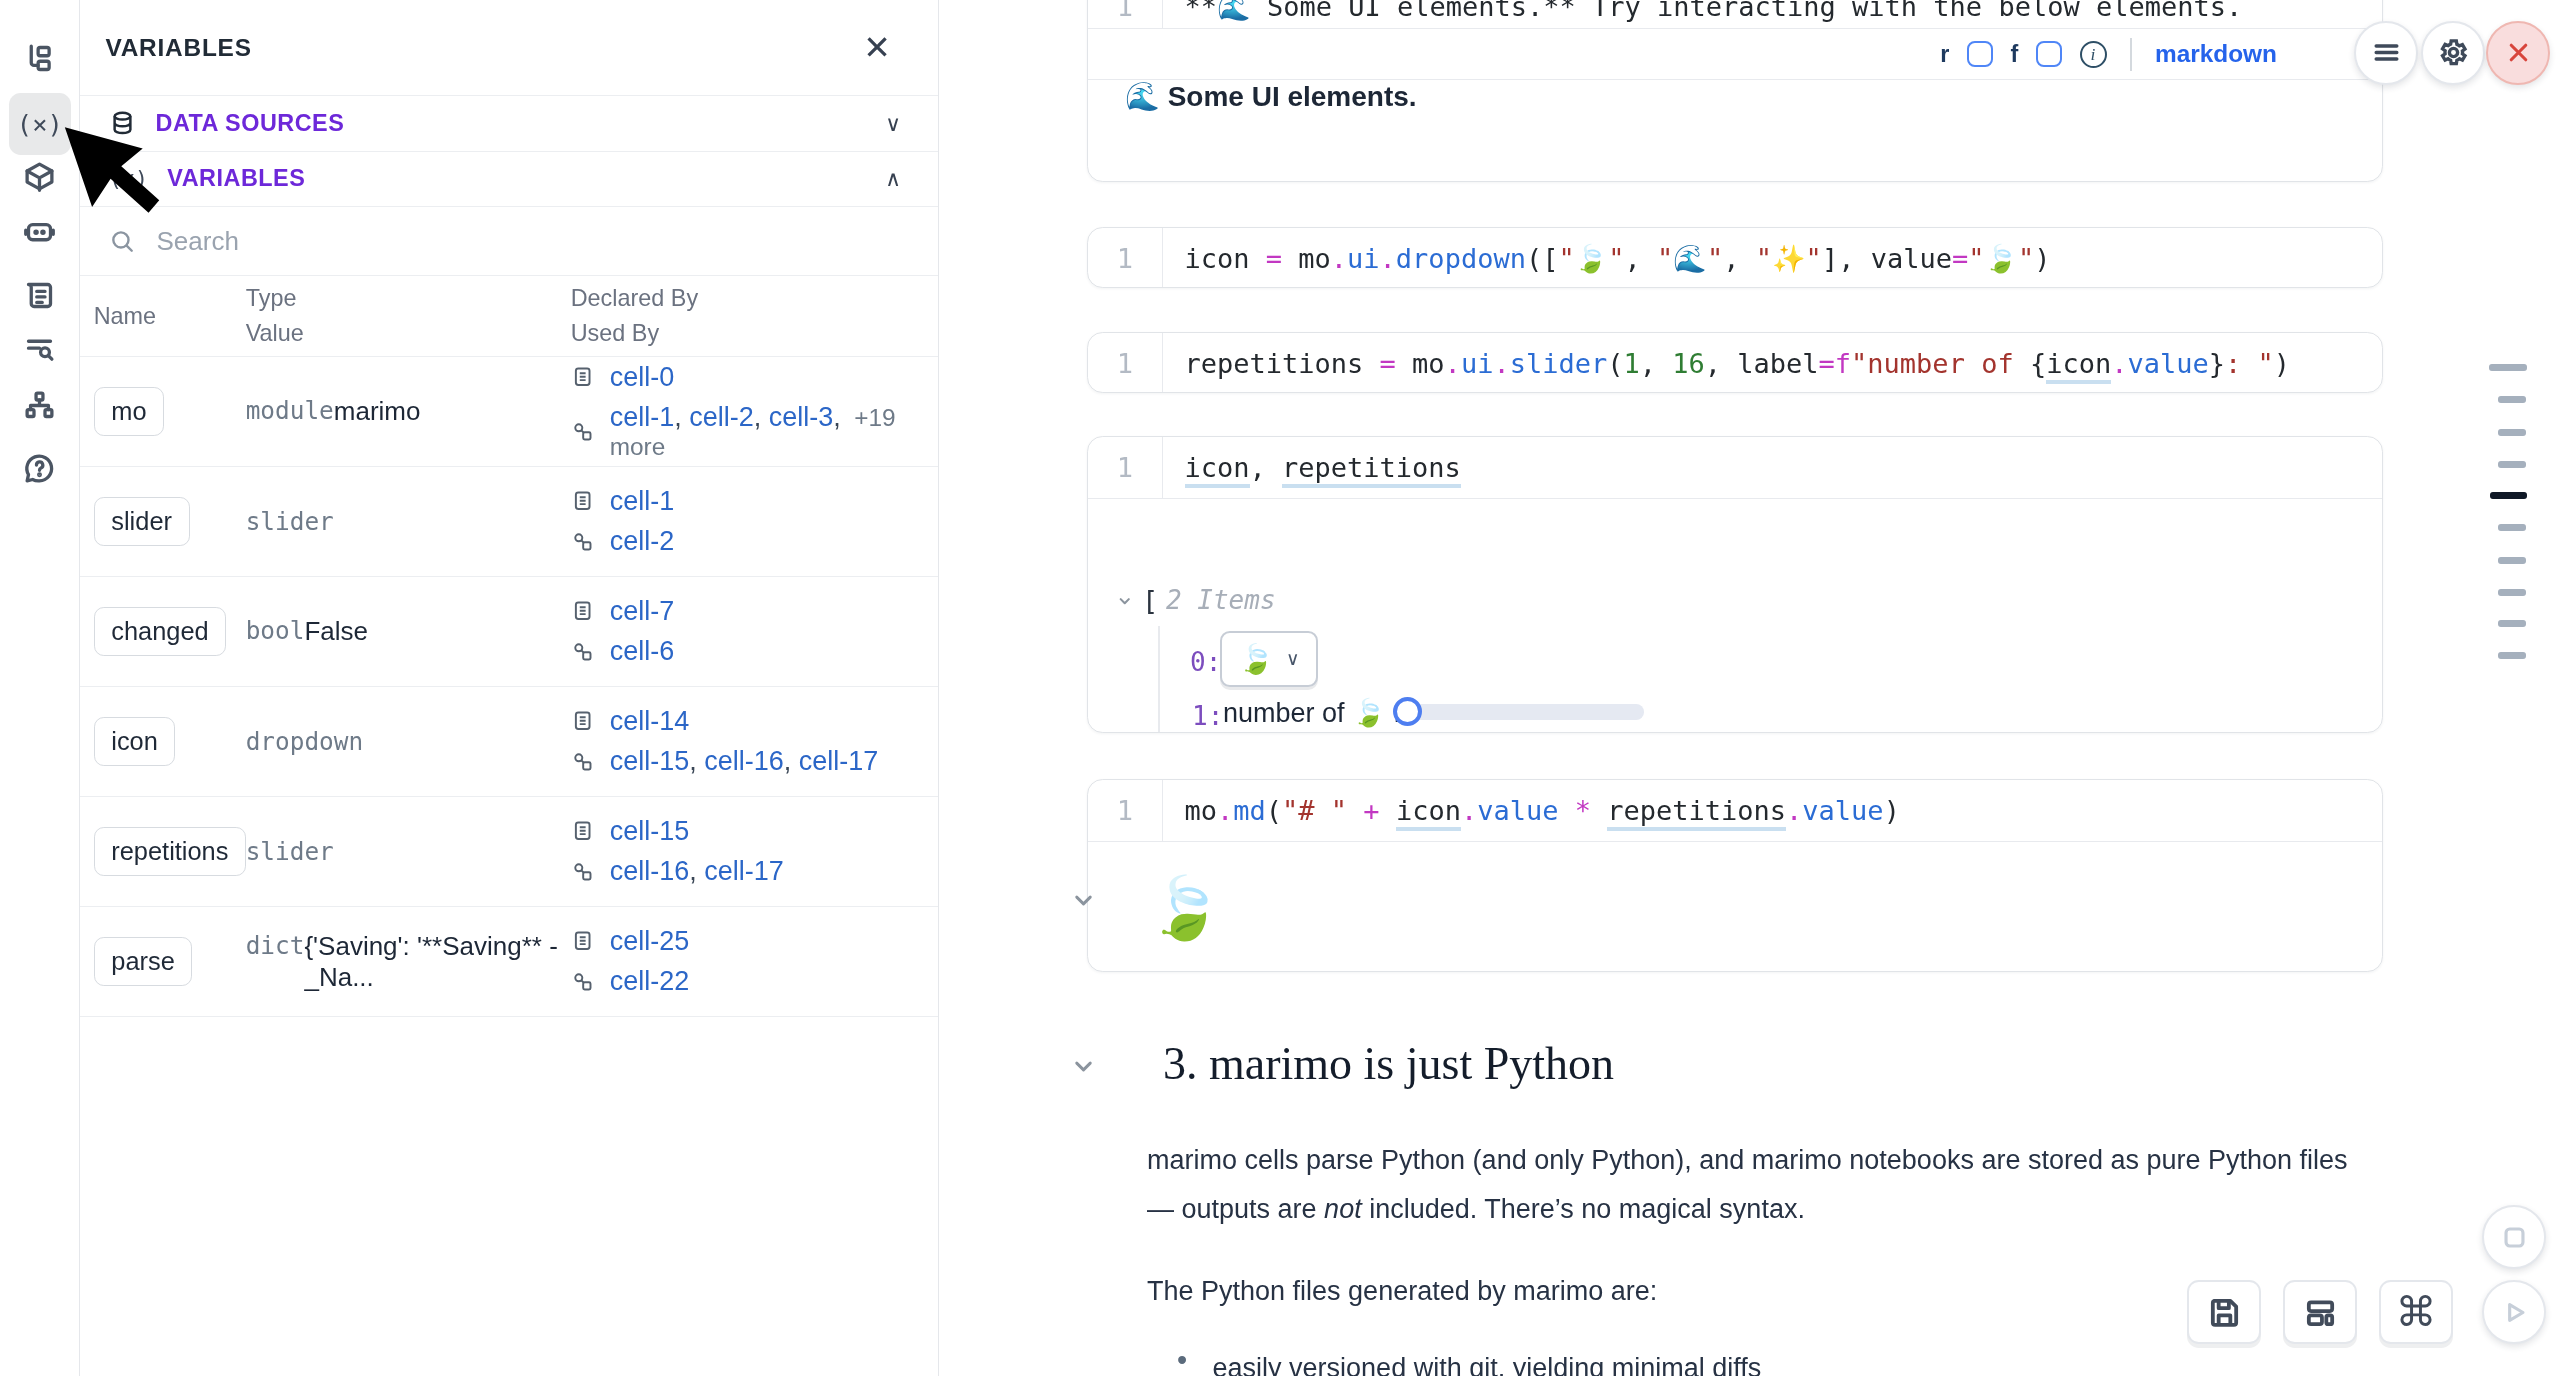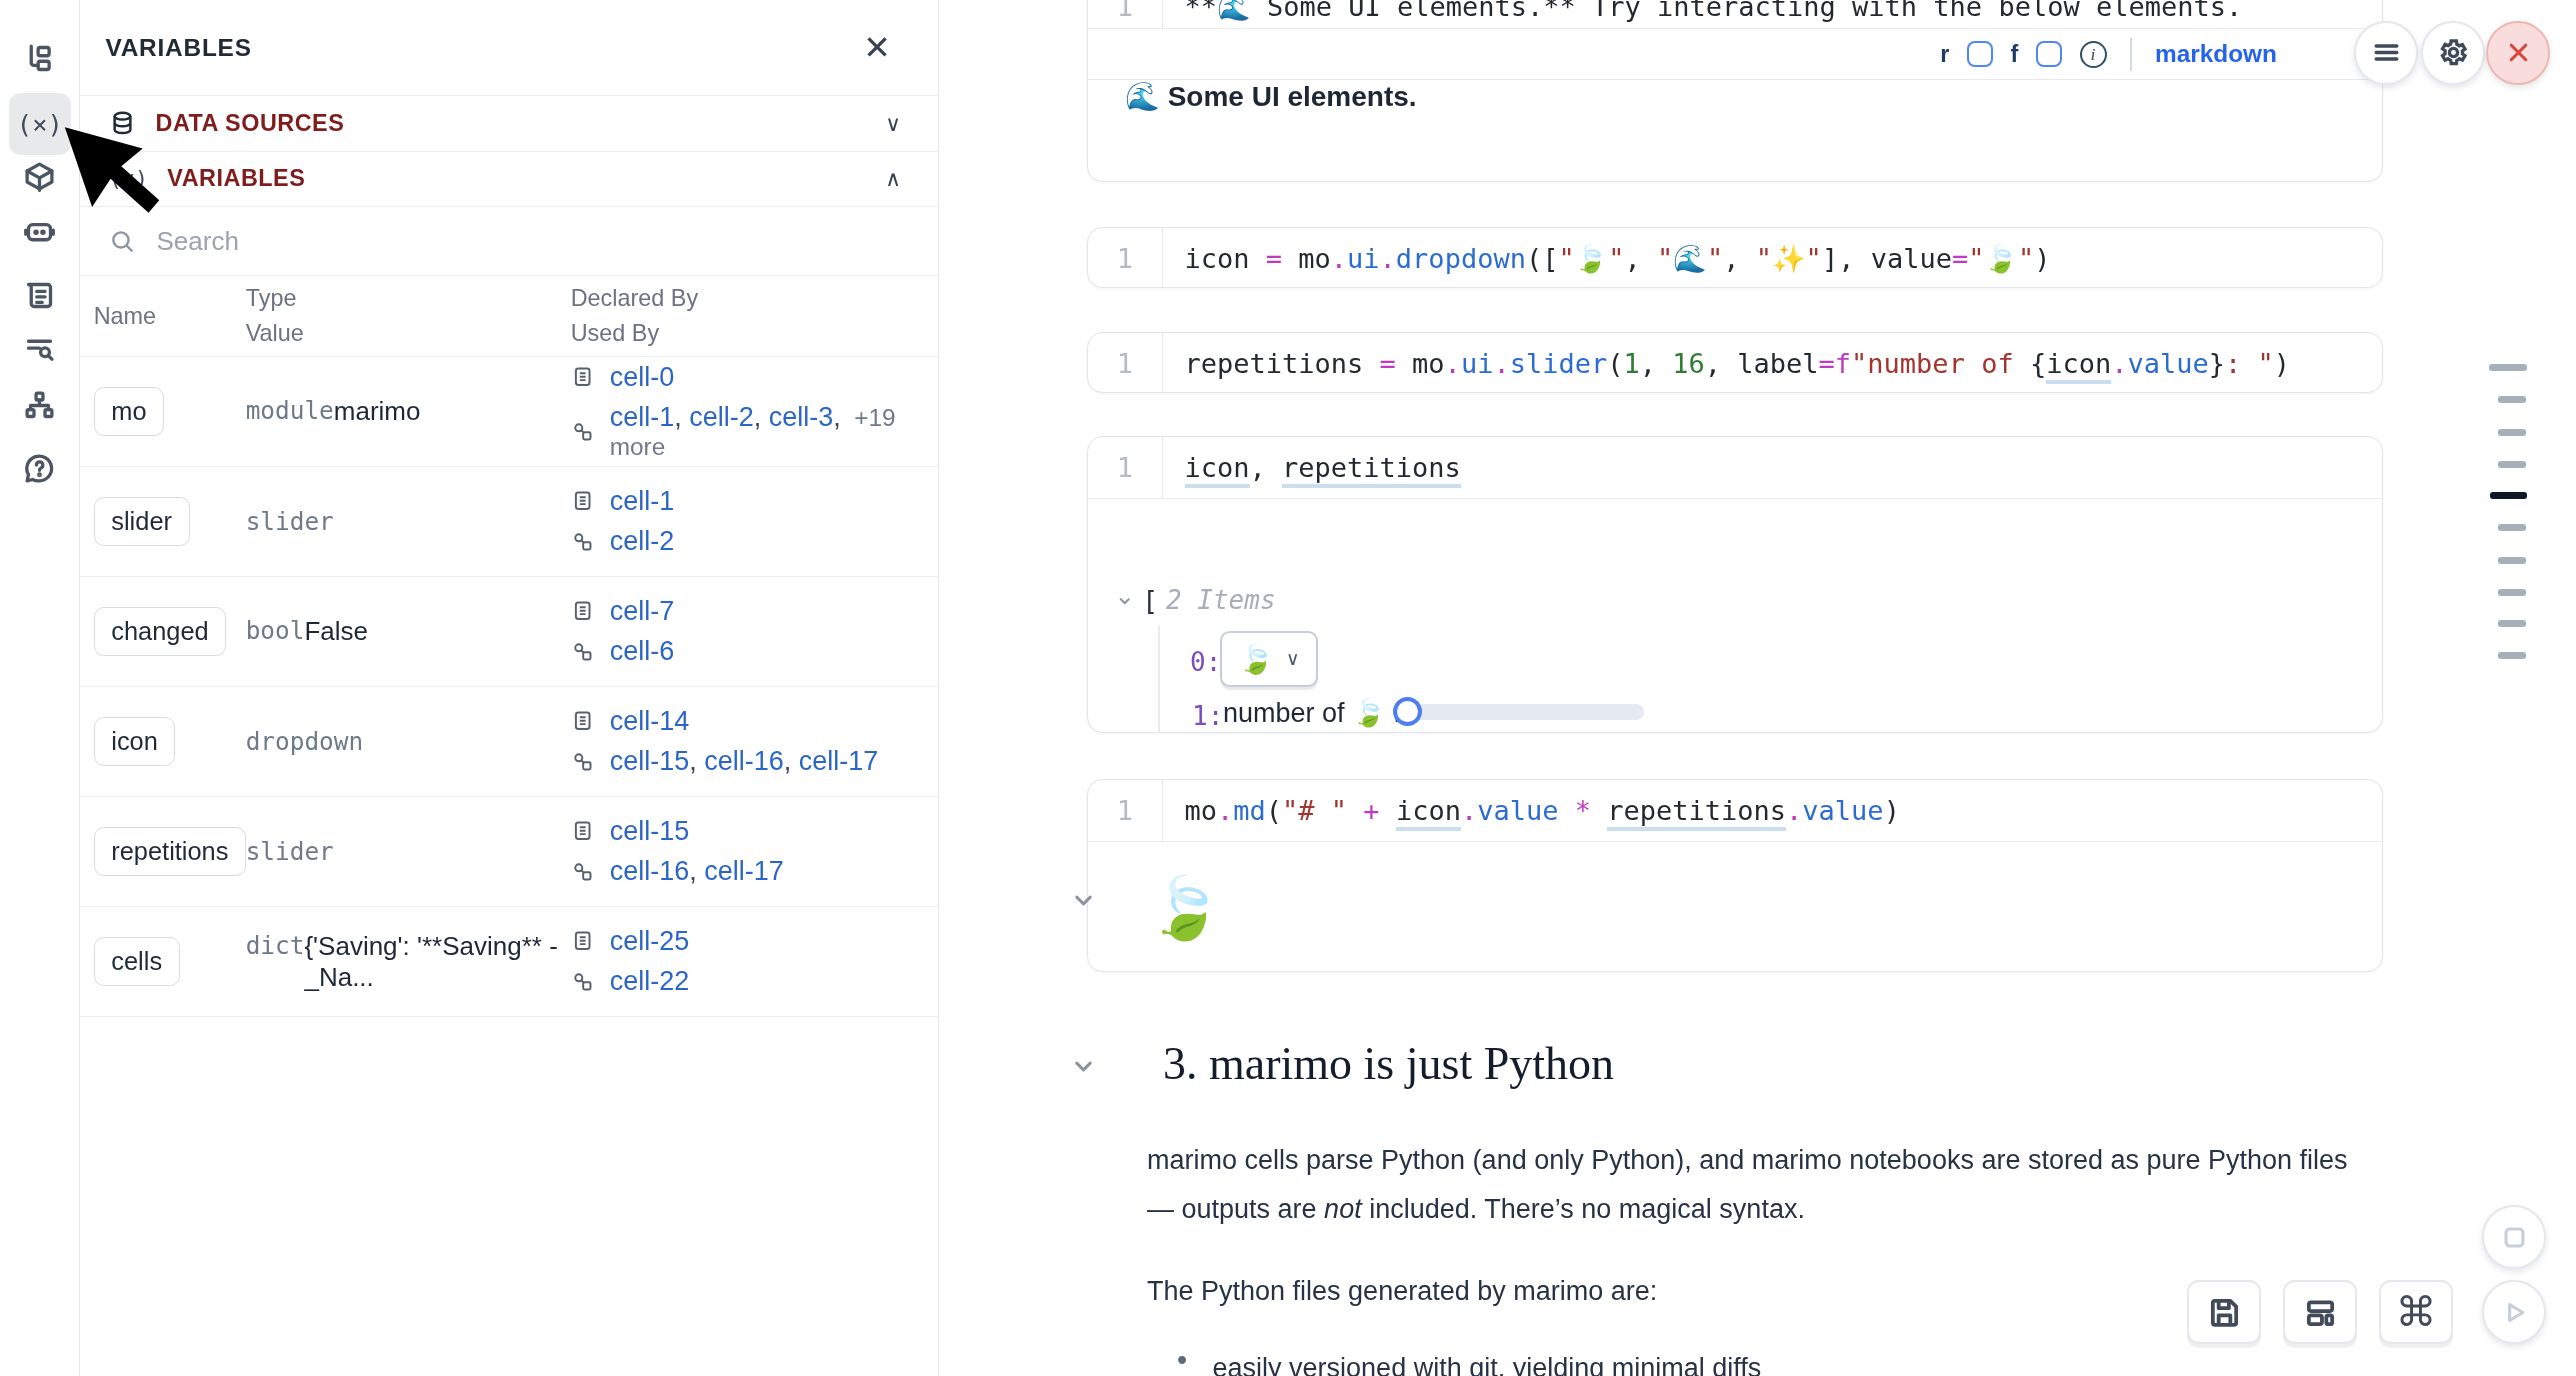--- a/index.html
+++ b/index.html
@@ -18,21 +18,21 @@
 
   
   #varpanel { position:absolute; left:80px; top:0; width:859px; height:1377px;
     background:#fff; border-right:1.5px solid #e5e7eb; }
   #vp-header { position:absolute; left:0; top:0; width:100%; height:96px;
     border-bottom:1.5px solid #eceef1; display:flex; align-items:center; padding:0 47px 0 25.4px; }
   #vp-title { font-size:24.4px; font-weight:700; letter-spacing:0.8px; color:#212b36; }
   #vp-close { margin-left:auto; font-size:33px; font-weight:300; color:#374151; line-height:1; cursor:default; }
   .vp-section { position:absolute; left:0; width:100%; height:56px; border-bottom:1.5px solid #eceef1;
     display:flex; align-items:center; padding:0 37px 0 29px; gap:19.5px; }
-  .vp-section .label { font-size:23.4px; font-weight:700; letter-spacing:0.5px; color:#7f1d1d; }
+  .vp-section .label { font-size:23.4px; font-weight:700; letter-spacing:0.5px; color:#6d28d9; }
   .vp-chev { margin-left:auto; font-size:21.5px; color:#374151; }
   #vp-search { position:absolute; left:0; top:207px; width:100%; height:69px; border-bottom:1.5px solid #eceef1;
     display:flex; align-items:center; padding:0 29px; gap:21.5px; }
   #vp-search input { border:none; outline:none; font-size:26px; color:#273244; width:586px;
     font-family:"Liberation Sans", sans-serif; }
   #vp-search input::placeholder { color:#9aa3af; }
 
   .vgrid { display:grid; grid-template-columns:152px 325px 1fr; padding-left:13.7px; }
   #vhead { position:absolute; left:0; top:276px; width:100%; height:81px; border-bottom:1.5px solid #eceef1;
     align-items:center; color:#6b7280; font-size:23.4px; }
@@ -315,21 +315,21 @@
             <svg width="23.4" height="23.4" viewBox="0 0 24 24">
               <circle cx="8" cy="8" r="3.6"></circle>
               <rect x="12.5" y="12.5" width="7.5" height="7.5" rx="1.5"></rect>
               <path d="M10.5 10.5l2.5 2.5"></path>
             </svg>
             <span><a class="clink">cell-16</a><span class="csep">,&nbsp;</span><a class="clink">cell-17</a></span>
           </span>
         </span>
       </div>
       <div class="vrow vgrid">
-        <span><span class="vchip">cells</span></span>
+        <span><span class="vchip">parse</span></span>
         <span class="vtypecol">
           <span class="vtype">dict</span>
           <span class="vval">{'Saving': '**Saving** - _Na...</span>
         </span>
         <span class="vcells">
           <span class="vline">
             <svg width="23.4" height="23.4" viewBox="0 0 24 24">
               <rect x="5" y="3.5" width="14" height="17" rx="2.5"></rect>
               <path d="M9 8.5h6M9 12h6M9 15.5h6"></path>
             </svg>

